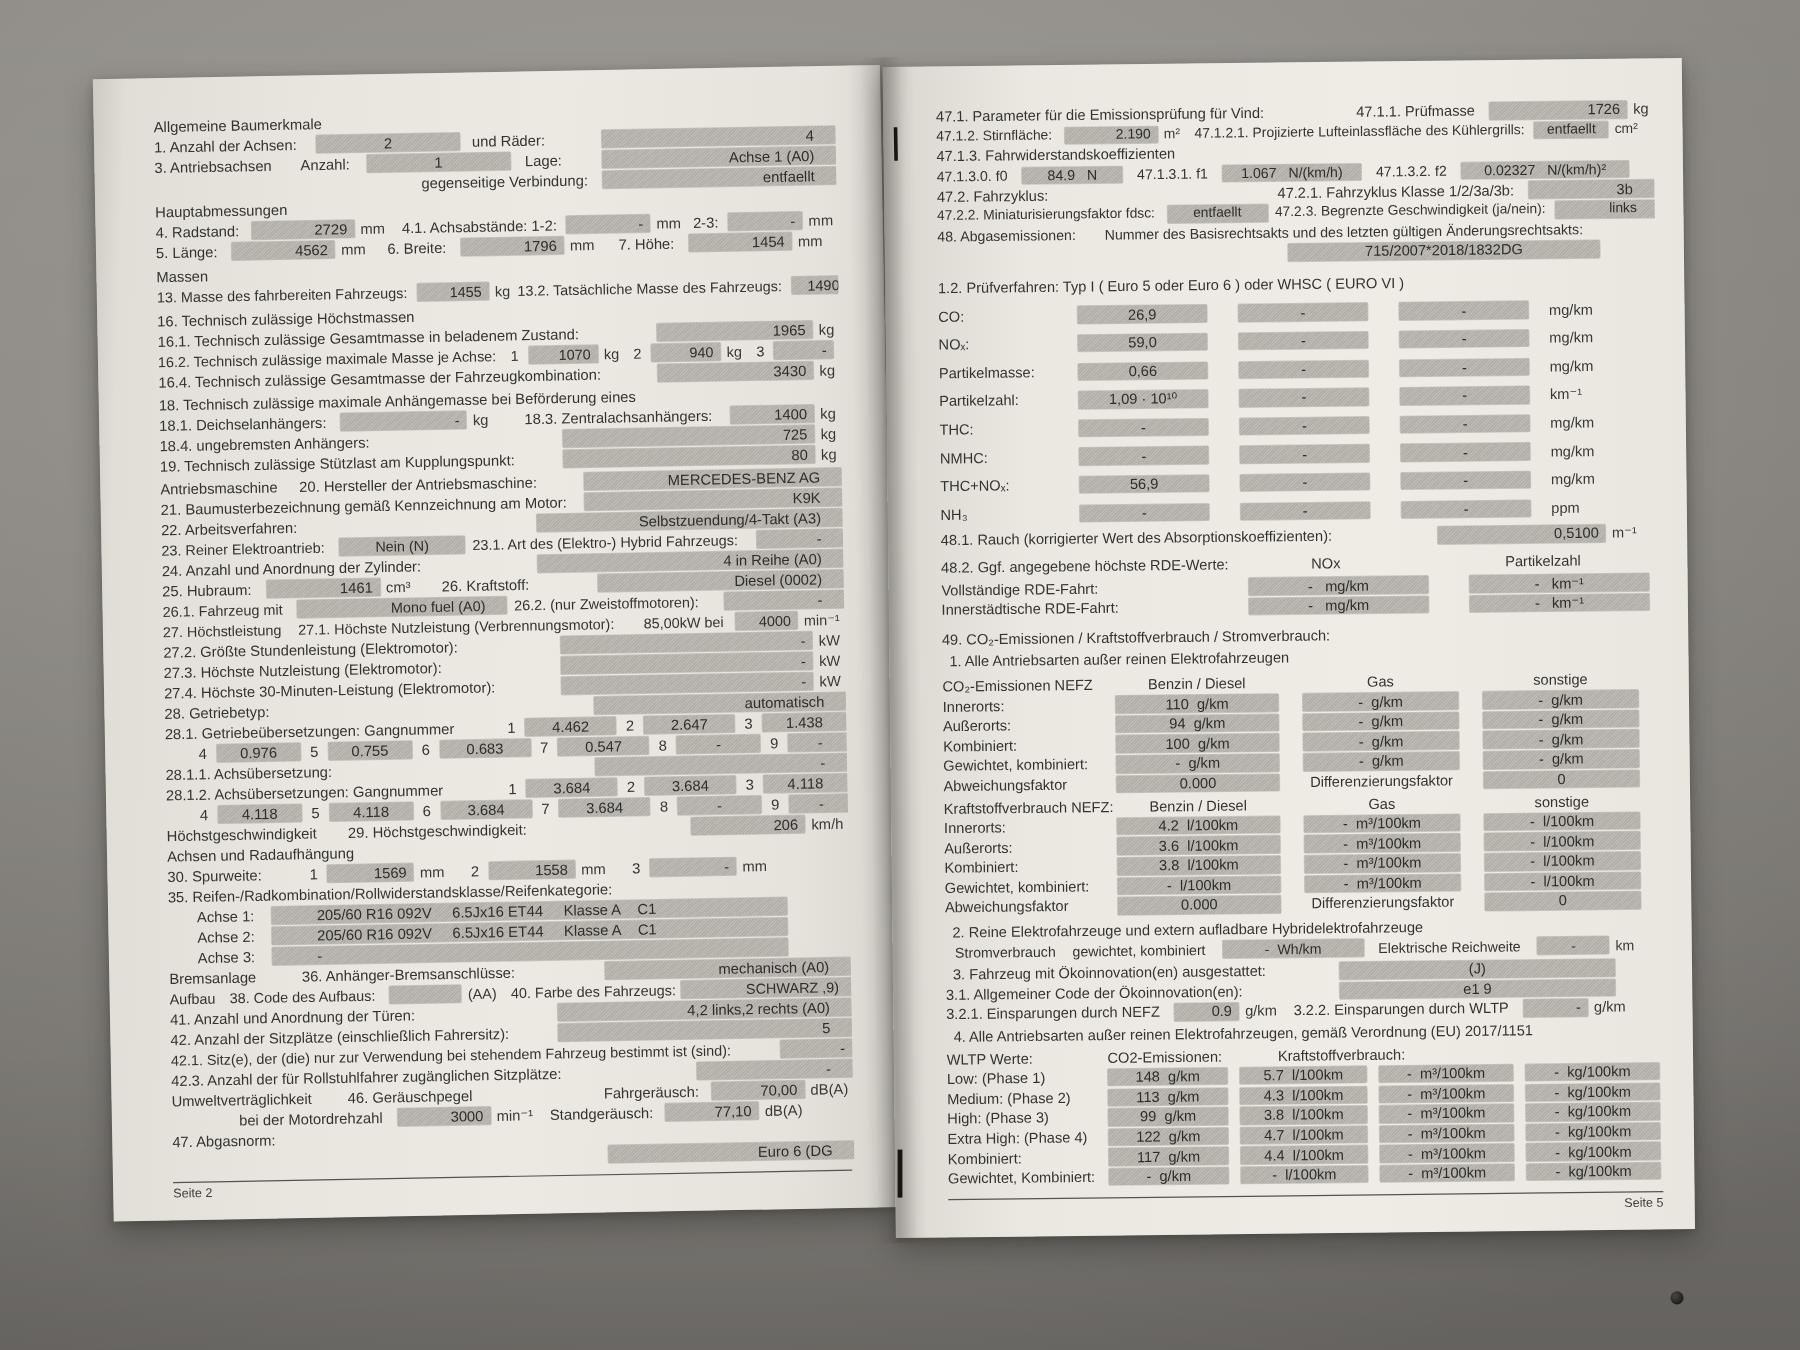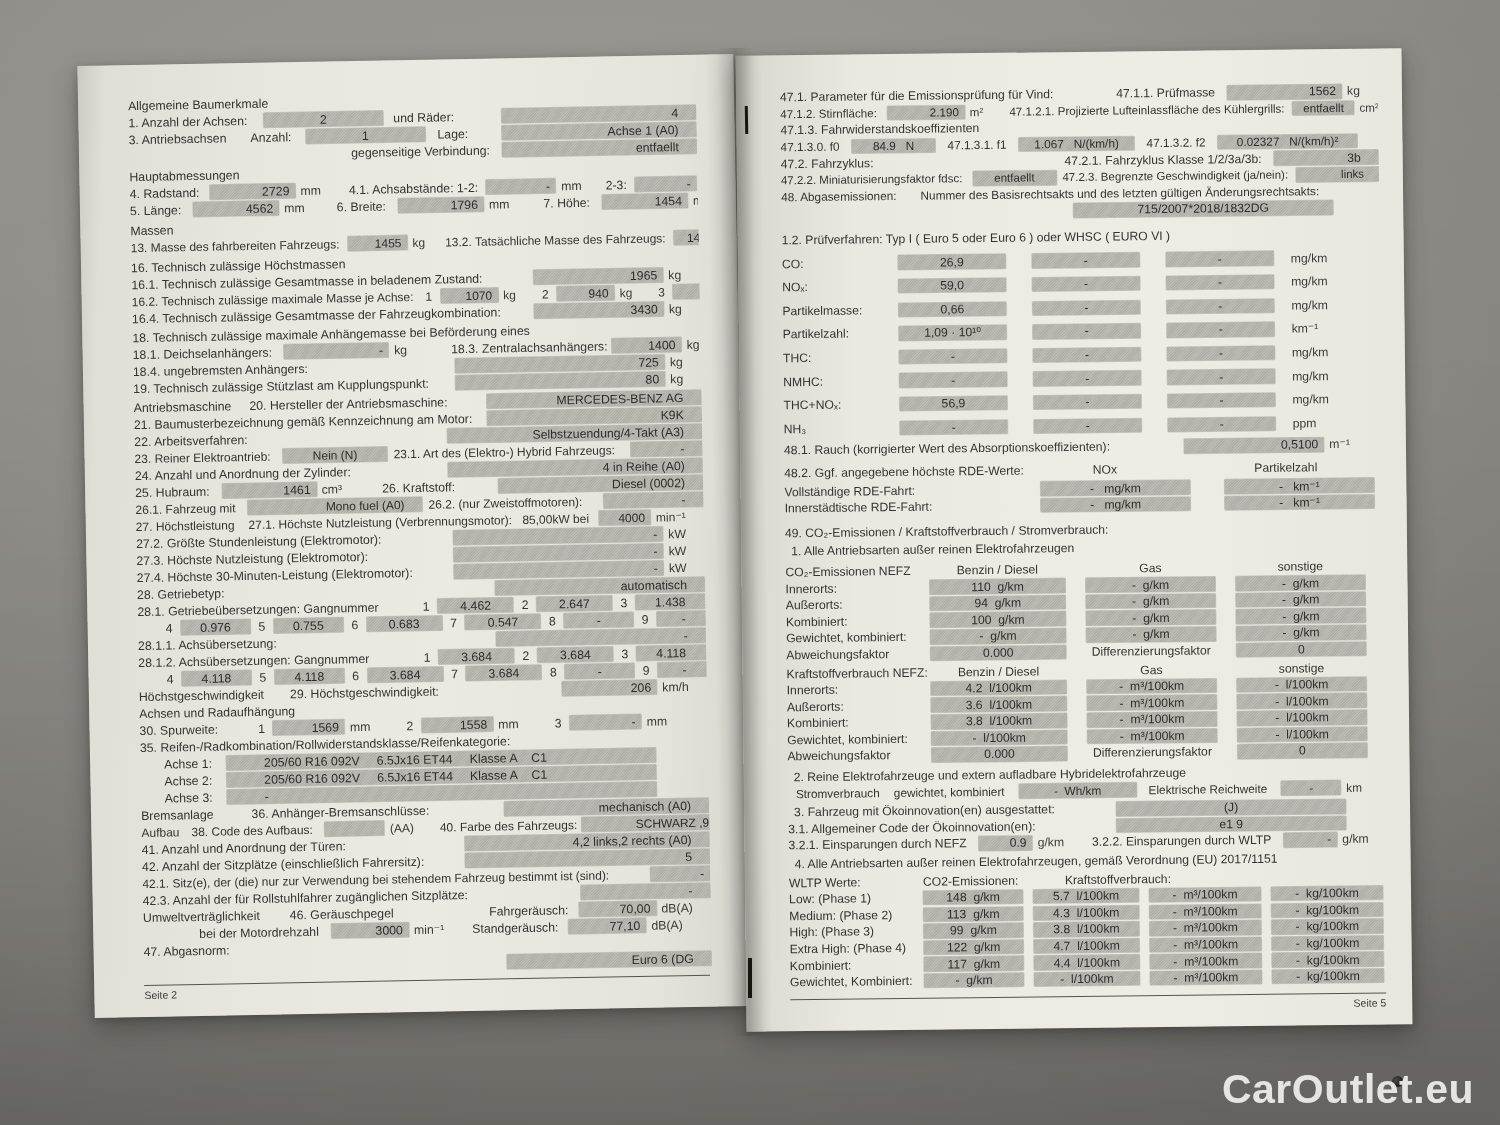--- a/index.html
+++ b/index.html
@@ -34,21 +34,21 @@
   .content{ position:absolute; overflow:hidden; }
   .pg-l .content{ left:50px; right:38px; top:32px; bottom:40px; }
   .pg-r .content{ left:44px; right:24px; top:34px; bottom:40px; }
 
   .row{ display:flex; align-items:center; white-space:nowrap; }
   .pg-l .row{ min-height:17.0px; }
   .pg-r .row{ min-height:16.6px; }
 
   .cell{ flex:0 0 auto; }
   .c-l{ margin-right:4px; }
-  .c-u{ margin-left:5px; margin-right:18px; color:#3a3936; }
+  .c-u{ margin-left:5px; margin-right:4px; color:#3a3936; }
   .c-h{ text-align:center; }
   .c-f{ flex:1 1 0; }
   .c-b,.c-r,.c-c,.c-t{
     background:#b9b6b0;
     background-image:repeating-linear-gradient(135deg, rgba(110,107,102,0.10) 0 1px, rgba(255,255,255,0.06) 1px 2px);
     height:14.5px; display:inline-flex; align-items:center;
     border-radius:1px; box-shadow:0 0 0 0.5px rgba(128,125,120,0.35);
     color:#2e2d2b;
   }
   .c-b{ justify-content:flex-end; padding-right:18px; }
@@ -527,21 +527,21 @@
       <span>Seite 2</span>
     </div>
   </div>
   <div class="page pg-r">
     <div class="content">
         <div class="row">
           <span class="cell c-l">47.1. Parameter für die Emissionsprüfung für Vind:</span>
           <span class="cell c-f" style="flex: 1 1 0px;"></span>
           <span class="cell c-l">47.1.1. Prüfmasse</span>
           <span class="cell c-g" style="flex: 0 0 8px; width: 8px;"></span>
-          <span class="cell c-r" style="flex: 0 0 115px; width: 115px;">1562</span>
+          <span class="cell c-r" style="flex: 0 0 115px; width: 115px;">1726</span>
           <span class="cell c-u">kg</span>
         </div>
         <div class="row" style="font-size: 11.6px;">
           <span class="cell c-l">47.1.2. Stirnfläche:</span>
           <span class="cell c-g" style="flex: 0 0 6px; width: 6px;"></span>
           <span class="cell c-r" style="flex: 0 0 78px; width: 78px;">2.190</span>
           <span class="cell c-u">m²</span>
           <span class="cell c-g" style="flex: 0 0 8px; width: 8px;"></span>
           <span class="cell c-l">47.1.2.1. Projizierte Lufteinlassfläche des Kühlergrills:</span>
           <span class="cell c-g" style="flex: 0 0 4px; width: 4px;"></span>
@@ -918,14 +918,13 @@
         </div>
       </div>
     <div class="footer">
       <span>Seite 5</span>
     </div>
   </div>
   <div class="spine-shadow"></div>
   <div class="reg-mark reg-mark-top"></div>
   <div class="reg-mark reg-mark-bottom"></div>
   <div class="desk-hole"></div>
-  <div class="watermark">CarOutlet.eu</div>
 </div>
 
 </body></html>

